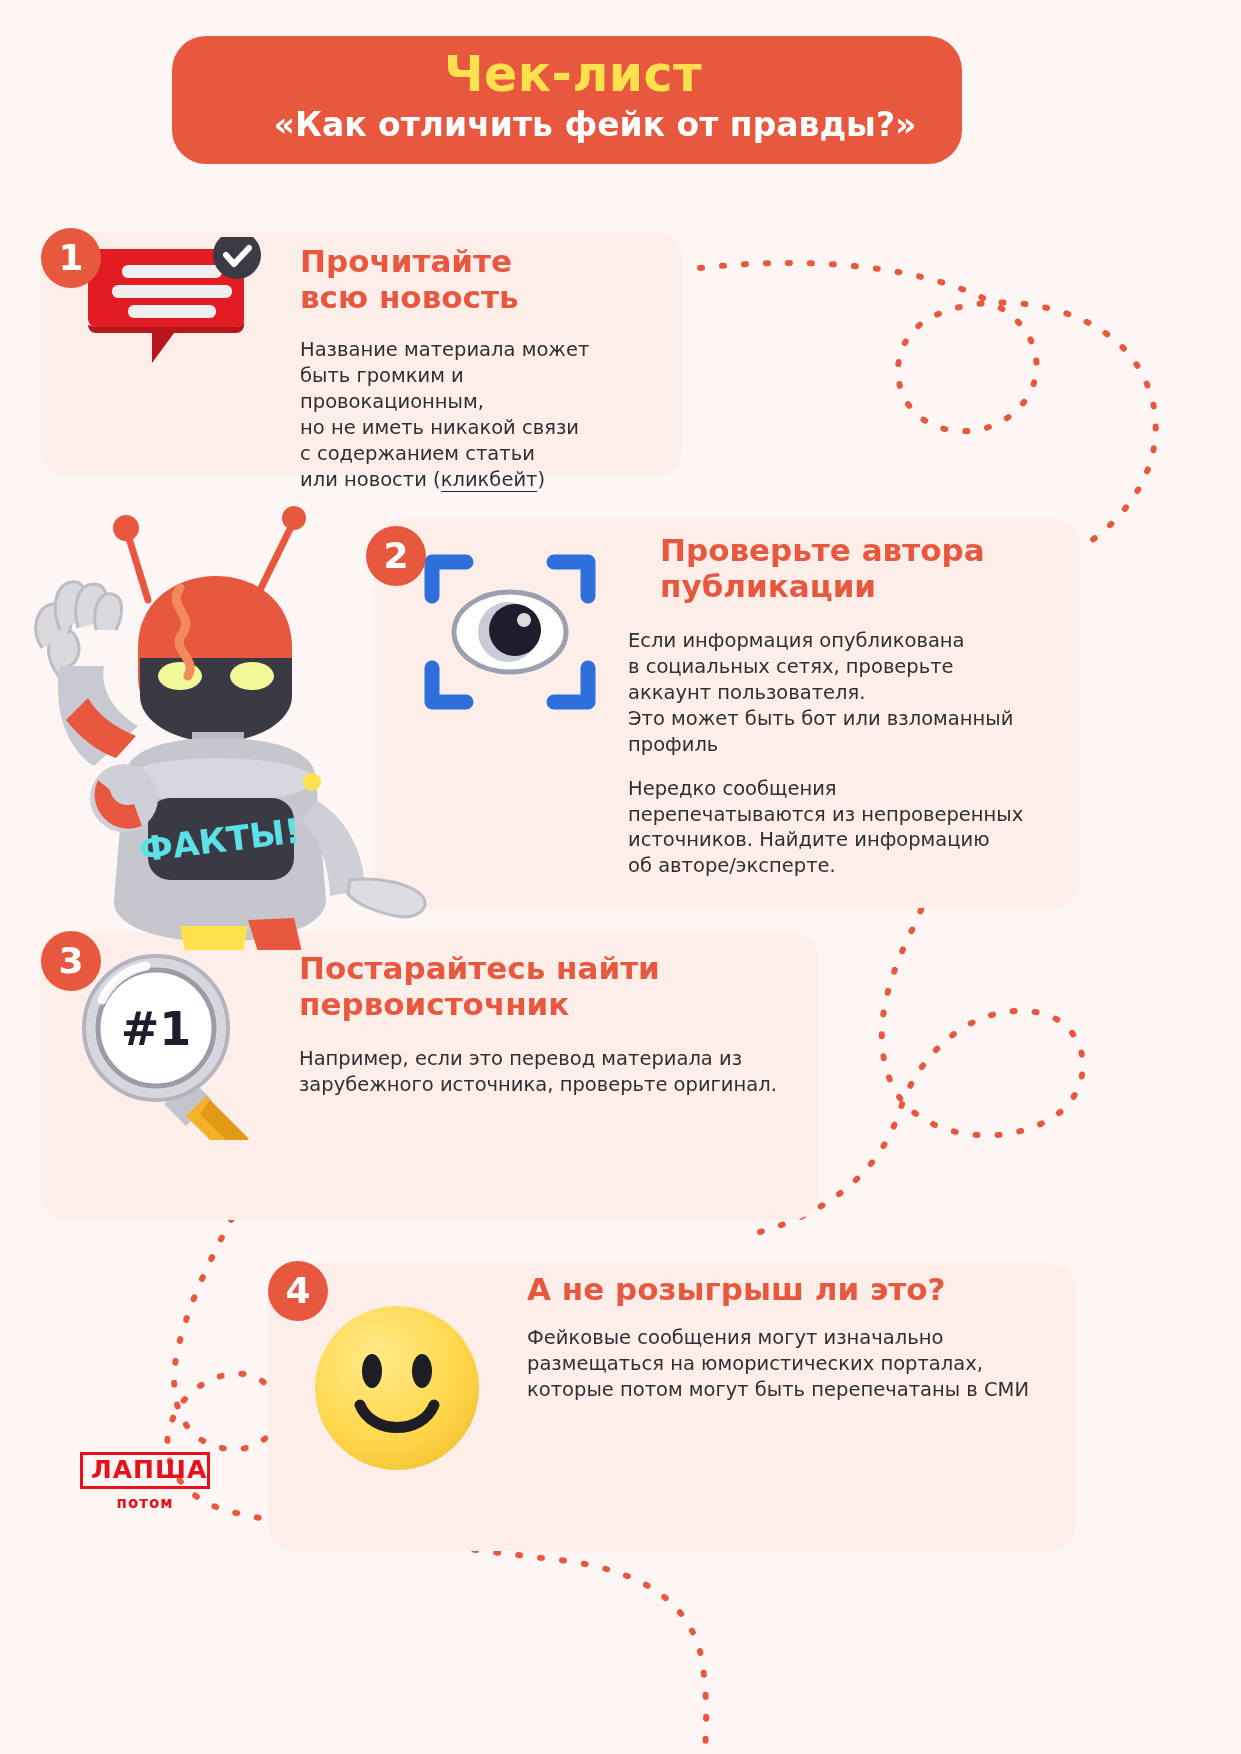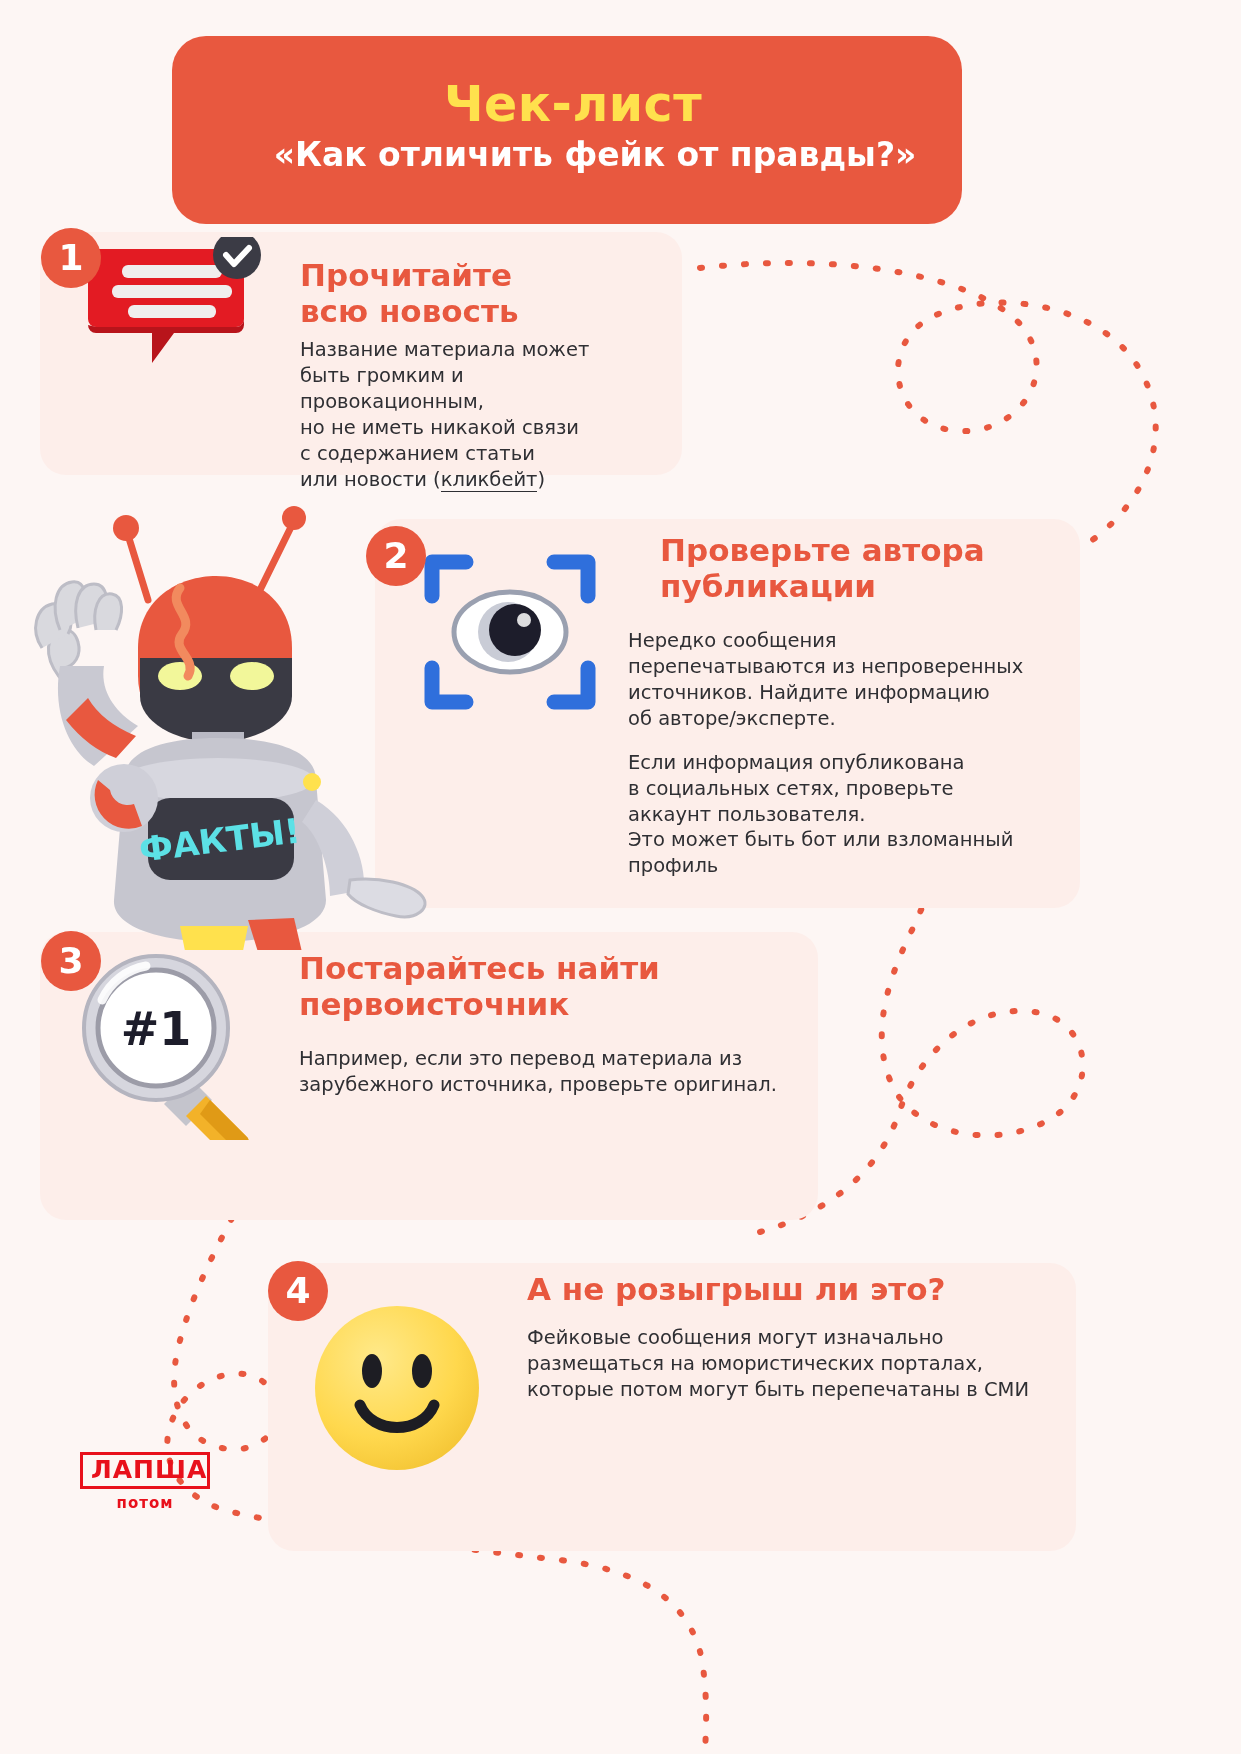--- a/index.html
+++ b/index.html
@@ -14,21 +14,21 @@
     position: relative;
     overflow: hidden;
   }
 
   
   .header-banner {
     position: absolute;
     left: 172px;
     top: 36px;
     width: 790px;
-    height: 188px;
+    height: 128px;
     background: #e8583f;
     border-radius: 34px;
     display: flex;
     flex-direction: column;
     align-items: center;
     justify-content: center;
     box-sizing: border-box;
     padding: 6px 8px 14px 20px;
   }
   .header-title {
@@ -100,21 +100,21 @@
   .step-body {
     position: absolute;
     color: #2f2f33;
     font-size: 19.5px;
     line-height: 1.33;
     z-index: 5;
   }
   .step-body p { margin: 0 0 18px 0; }
   .step-body p:last-child { margin-bottom: 0; }
 
-  .t1 { left: 300px; top: 258px;  width: 360px; }
+  .t1 { left: 300px; top: 244px;  width: 360px; }
   .b1 { left: 300px; top: 337px;  width: 350px; }
   .t2 { left: 660px; top: 533px;  width: 420px; }
   .b2 { left: 628px; top: 628px;  width: 430px; }
   .t3 { left: 299px; top: 951px;  width: 470px; }
   .b3 { left: 299px; top: 1046px; width: 500px; }
   .t4 { left: 527px; top: 1272px; width: 480px; }
   .b4 { left: 527px; top: 1325px; width: 530px; }
 
   .clickbait {
     border-bottom: 1.5px solid #2f2f33;
@@ -254,22 +254,22 @@
     </g>
     <ellipse cx="90" cy="92" rx="56" ry="40" fill="#ffffff" stroke="#9aa0b0" stroke-width="5"></ellipse>
     <ellipse cx="88" cy="92" rx="30" ry="30" fill="#c9ccd6"></ellipse>
     <circle cx="95" cy="90" r="26" fill="#1d1d2b"></circle>
     <circle cx="104" cy="80" r="7" fill="#ffffff" opacity="0.85"></circle>
   </svg>
 </div>
 
 <div class="step-title t2">Проверьте автора<br>публикации</div>
 <div class="step-body b2">
+  <p>Если информация опубликована<br>в социальных сетях, проверьте<br>аккаунт пользователя.<br>Это может быть бот или взломанный<br>профиль</p>
   <p>Нередко сообщения<br>перепечатываются из непроверенных<br>источников. Найдите информацию<br>об авторе/эксперте.</p>
-  <p>Если информация опубликована<br>в социальных сетях, проверьте<br>аккаунт пользователя.<br>Это может быть бот или взломанный<br>профиль</p>
 </div>
 
 <div class="card card3"></div>
 <div class="badge badge3">3</div>
 
 <div class="icon-wrap icon3">
   <svg viewBox="0 0 200 190" width="200" height="190">
     <path d="M112,128 l22,22 l-26,26 l-22,-22 z" fill="#c4c4cc"></path>
     <path d="M128,146 l40,40 a14,14 0 0 1 -20,20 l-40,-40 z" fill="#f3b229"></path>
     <path d="M132,150 l38,38 a14,14 0 0 1 -8,16 l-40,-40 z" fill="#e09a16"></path>

